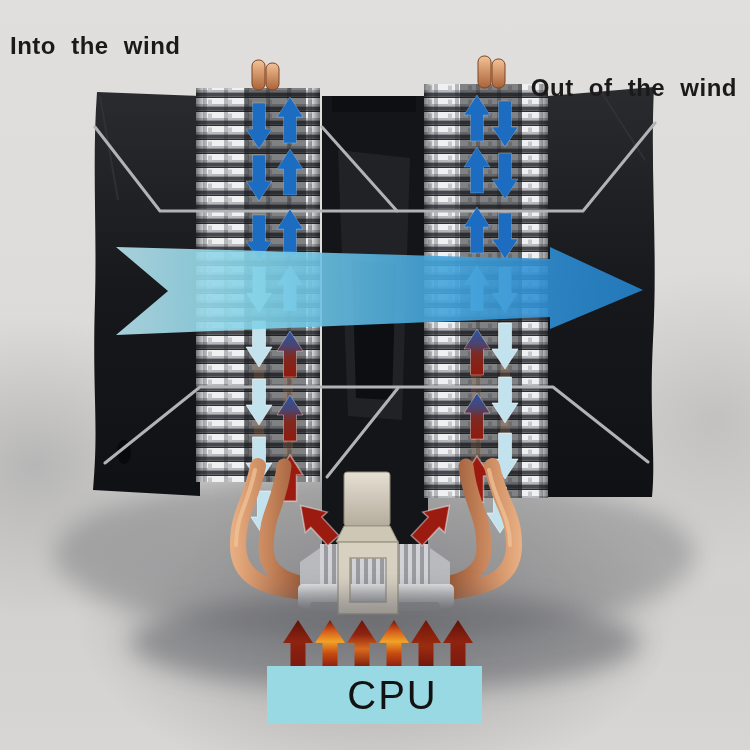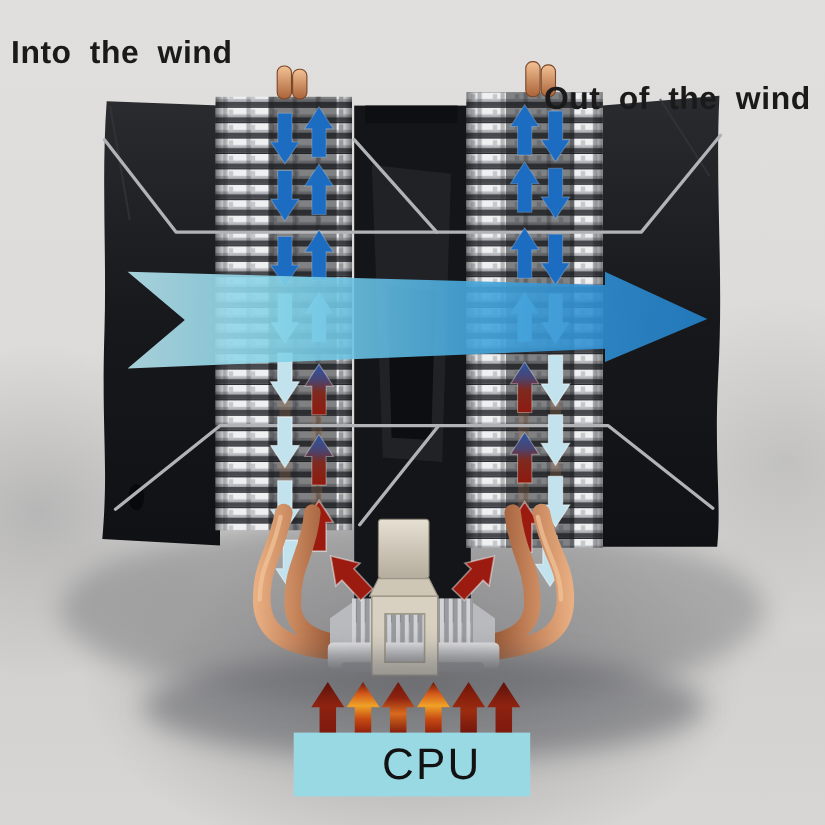--- a/index.html
+++ b/index.html
@@ -12,21 +12,21 @@
     position:relative;width:750px;height:750px;
     background:
       radial-gradient(ellipse 430px 250px at 375px 615px, rgba(58,58,64,.34), rgba(58,58,64,0) 70%),
       radial-gradient(ellipse 250px 210px at 35px 465px, rgba(108,108,112,.30), rgba(108,108,112,0) 72%),
       radial-gradient(ellipse 230px 210px at 715px 420px, rgba(118,118,122,.24), rgba(118,118,122,0) 72%),
       linear-gradient(180deg,#e0dfdd 0%,#dcdbd9 48%,#d2d1cf 80%,#d7d6d4 100%);
   }
   svg.scene{position:absolute;left:0;top:0;}
   .heading{
     position:absolute;top:32px;
-    color:#1a1a1a;font-size:29px;font-weight:700;
+    color:#1a1a1a;font-size:24px;font-weight:700;
     letter-spacing:.5px;word-spacing:8px;white-space:nowrap;
   }
   .heading.left{left:10px;}
   .heading.right{right:13px;top:40px;margin-top:34px;}
   .cpu-box{
     position:absolute;left:267px;top:666px;width:215px;height:58px;
     background:#99d9e4;
     display:flex;align-items:center;justify-content:center;
   }
   .cpu-box span{

